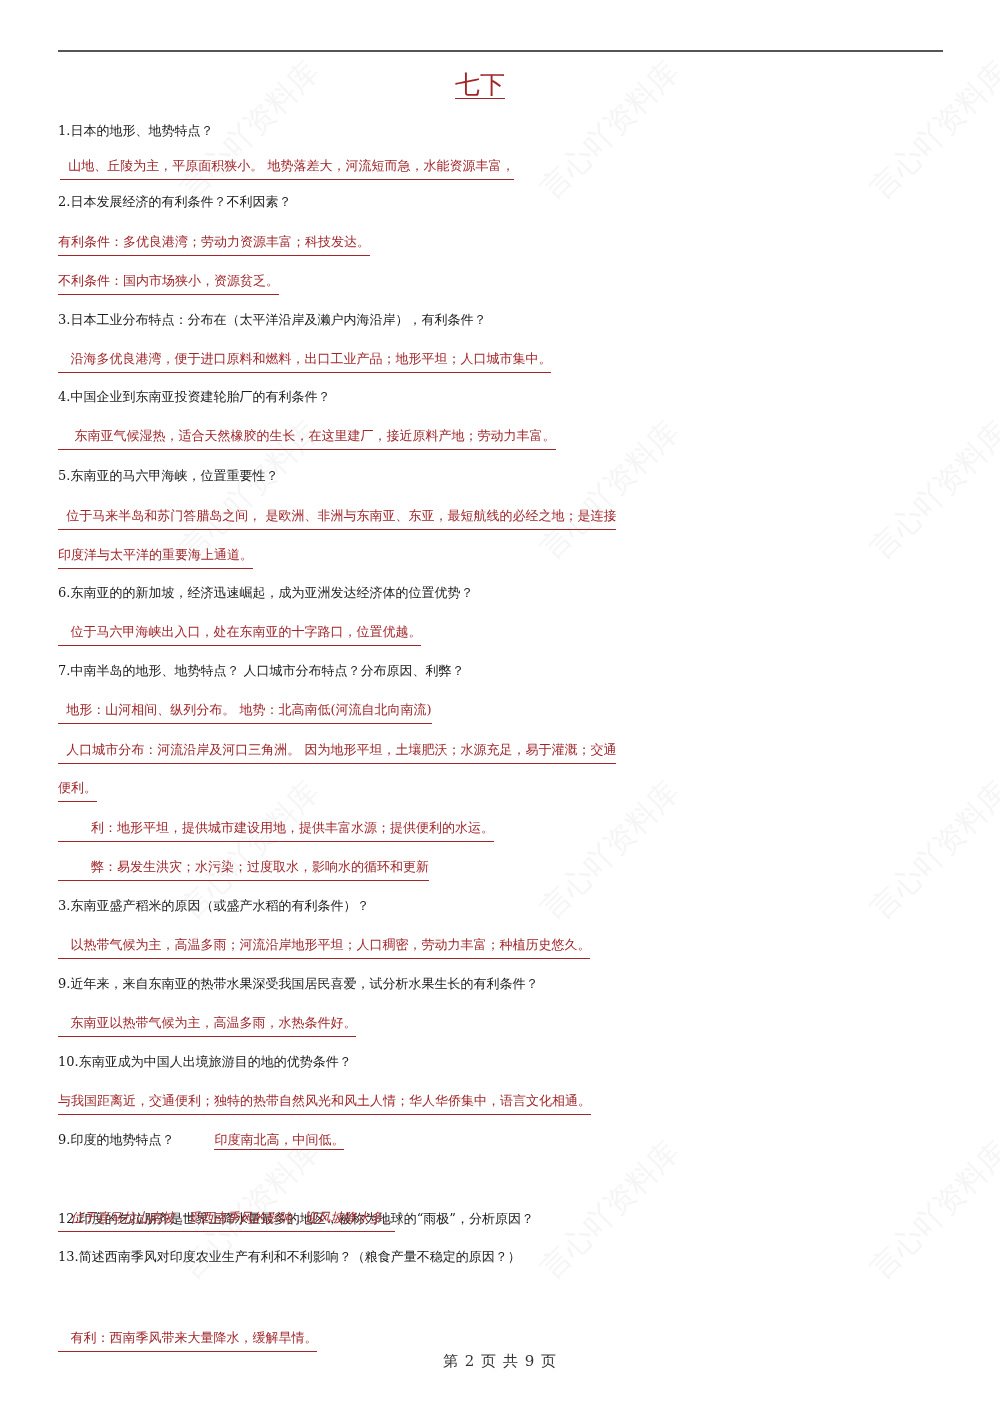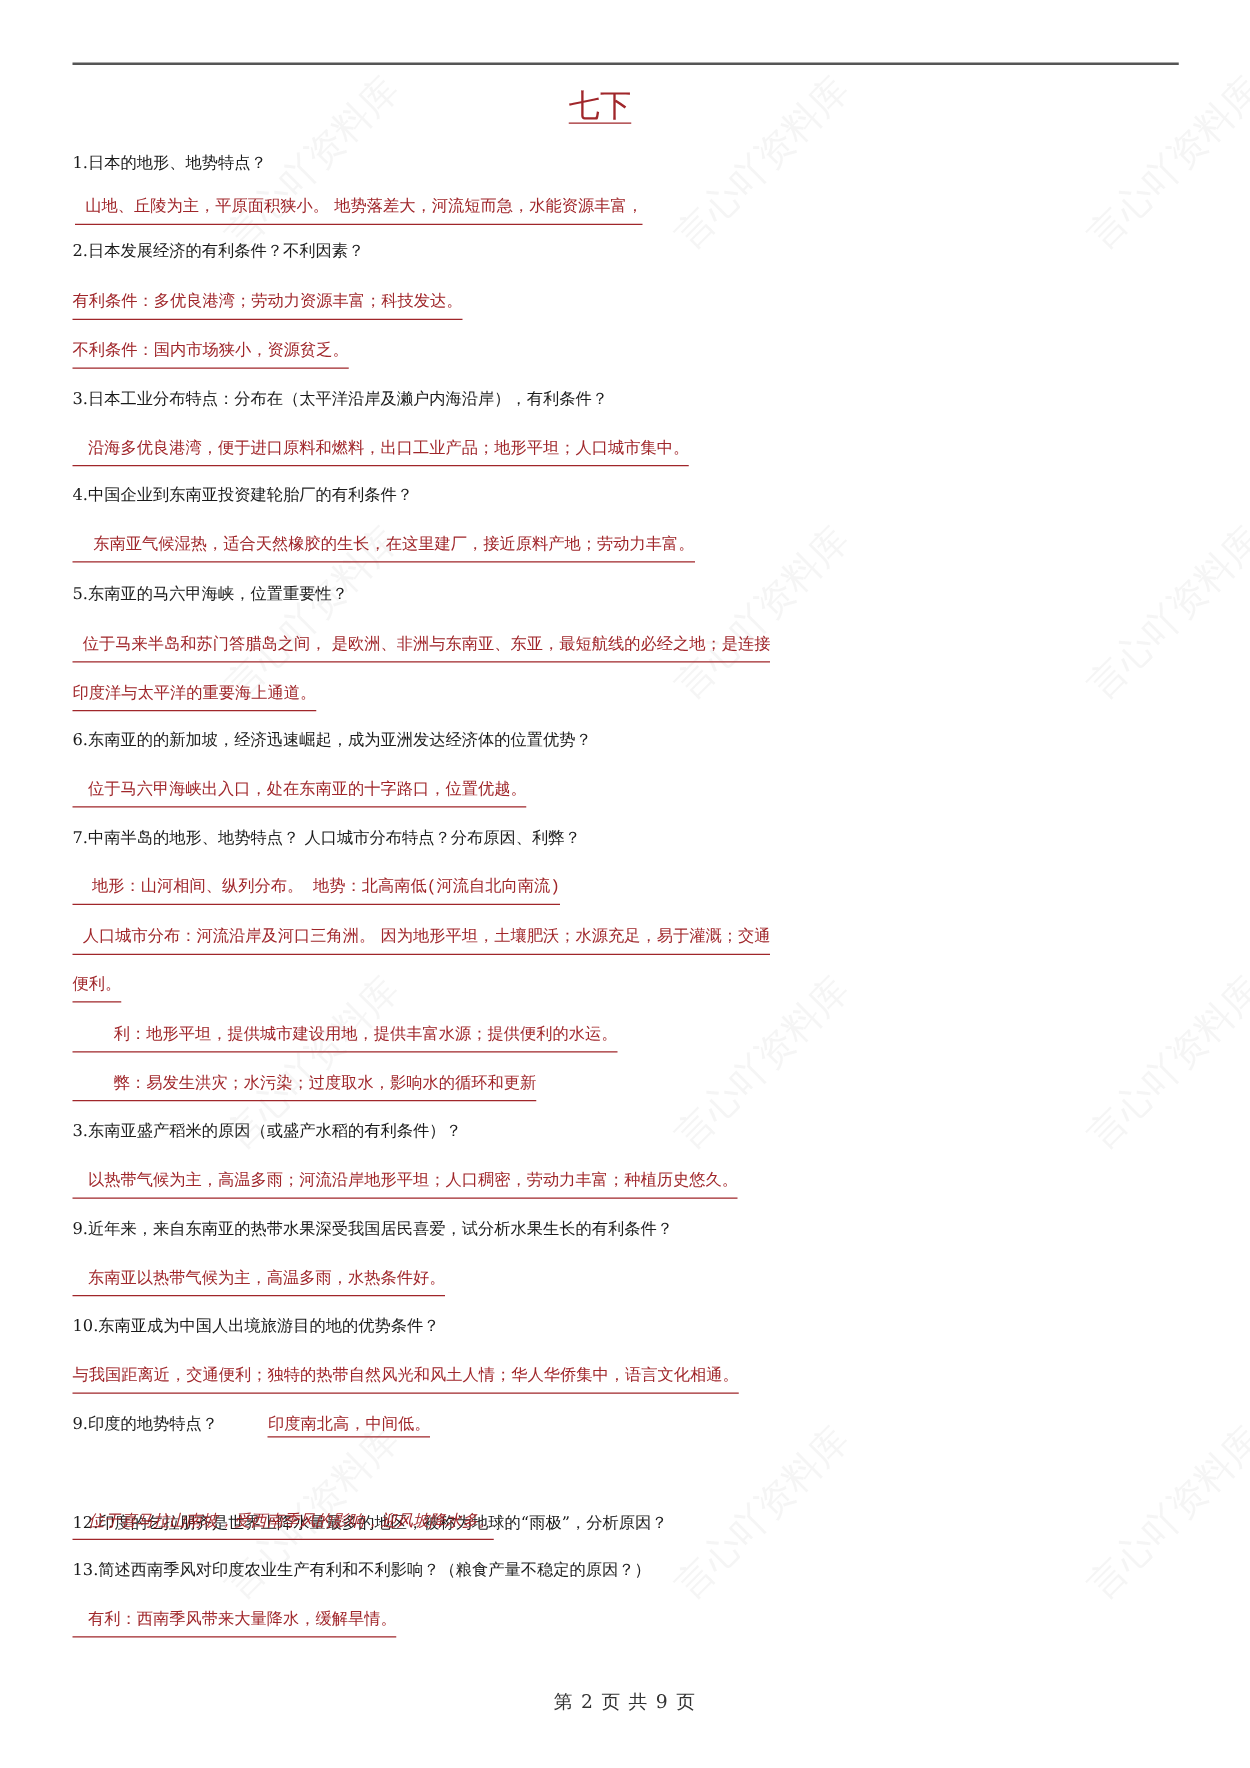--- a/index.html
+++ b/index.html
@@ -80,21 +80,21 @@
   <div class="line a" style="top:310px;white-space:pre;">    东南亚气候湿热，适合天然橡胶的生长，在这里建厂，接近原料产地；劳动力丰富。</div>
 
   <div class="line q" style="top:350px;">5.东南亚的马六甲海峡，位置重要性？</div>
   <div class="line a" style="top:390px;white-space:pre;">  位于马来半岛和苏门答腊岛之间， 是欧洲、非洲与东南亚、东亚，最短航线的必经之地；是连接</div>
   <div class="line a" style="top:429px;white-space:pre;">印度洋与太平洋的重要海上通道。</div>
 
   <div class="line q" style="top:467px;">6.东南亚的的新加坡，经济迅速崛起，成为亚洲发达经济体的位置优势？</div>
   <div class="line a" style="top:506px;white-space:pre;">   位于马六甲海峡出入口，处在东南亚的十字路口，位置优越。</div>
 
   <div class="line q" style="top:545px;">7.中南半岛的地形、地势特点？ 人口城市分布特点？分布原因、利弊？</div>
-  <div class="line a" style="top:584px;white-space:pre;font-family:Liberation Mono, monospace;">  地形：山河相间、纵列分布。 地势：北高南低(河流自北向南流)</div>
+  <div class="line a" style="top:584px;white-space:pre;">  地形：山河相间、纵列分布。 地势：北高南低(河流自北向南流)</div>
   <div class="line a" style="top:624px;white-space:pre;">  人口城市分布：河流沿岸及河口三角洲。 因为地形平坦，土壤肥沃；水源充足，易于灌溉；交通</div>
   <div class="line a" style="top:662px;white-space:pre;">便利。</div>
   <div class="line a" style="top:702px;white-space:pre;">        利：地形平坦，提供城市建设用地，提供丰富水源；提供便利的水运。</div>
   <div class="line a" style="top:741px;white-space:pre;">        弊：易发生洪灾；水污染；过度取水，影响水的循环和更新</div>
 
   <div class="line q" style="top:780px;">3.东南亚盛产稻米的原因（或盛产水稻的有利条件）？</div>
   <div class="line a" style="top:819px;white-space:pre;">   以热带气候为主，高温多雨；河流沿岸地形平坦；人口稠密，劳动力丰富；种植历史悠久。</div>
 
   <div class="line q" style="top:858px;">9.近年来，来自东南亚的热带水果深受我国居民喜爱，试分析水果生长的有利条件？</div>
   <div class="line a" style="top:897px;white-space:pre;">   东南亚以热带气候为主，高温多雨，水热条件好。</div>
@@ -103,16 +103,16 @@
   <div class="line a" style="top:975px;white-space:pre;">与我国距离近，交通便利；独特的热带自然风光和风土人情；华人华侨集中，语言文化相通。</div>
 
   <div class="line q" style="top:1014px;">
     <span>9.印度的地势特点？</span><span class="inline-ans">印度南北高，中间低。</span>
   </div>
 
   <div class="line q" style="top:1053px;margin-top:40px;">12.印度的乞拉朋齐是世界上降水量最多的地区，被称为地球的“雨极”，分析原因？</div>
   <div class="line a" style="top:1092px;white-space:pre;font-style:italic;">   位于喜马拉山南坡，受西南季风的影响，迎风坡降水多。</div>
 
   <div class="line q" style="top:1131px;">13.简述西南季风对印度农业生产有利和不利影响？（粮食产量不稳定的原因？）</div>
-  <div class="line a" style="top:1170px;white-space:pre;">   有利：西南季风带来大量降水，缓解旱情。</div>
+  <div class="line a" style="top:1212px;white-space:pre;">   有利：西南季风带来大量降水，缓解旱情。</div>
 </div>
 
 <div class="footer">第 2 页 共 9 页</div>
 
 </body></html>

